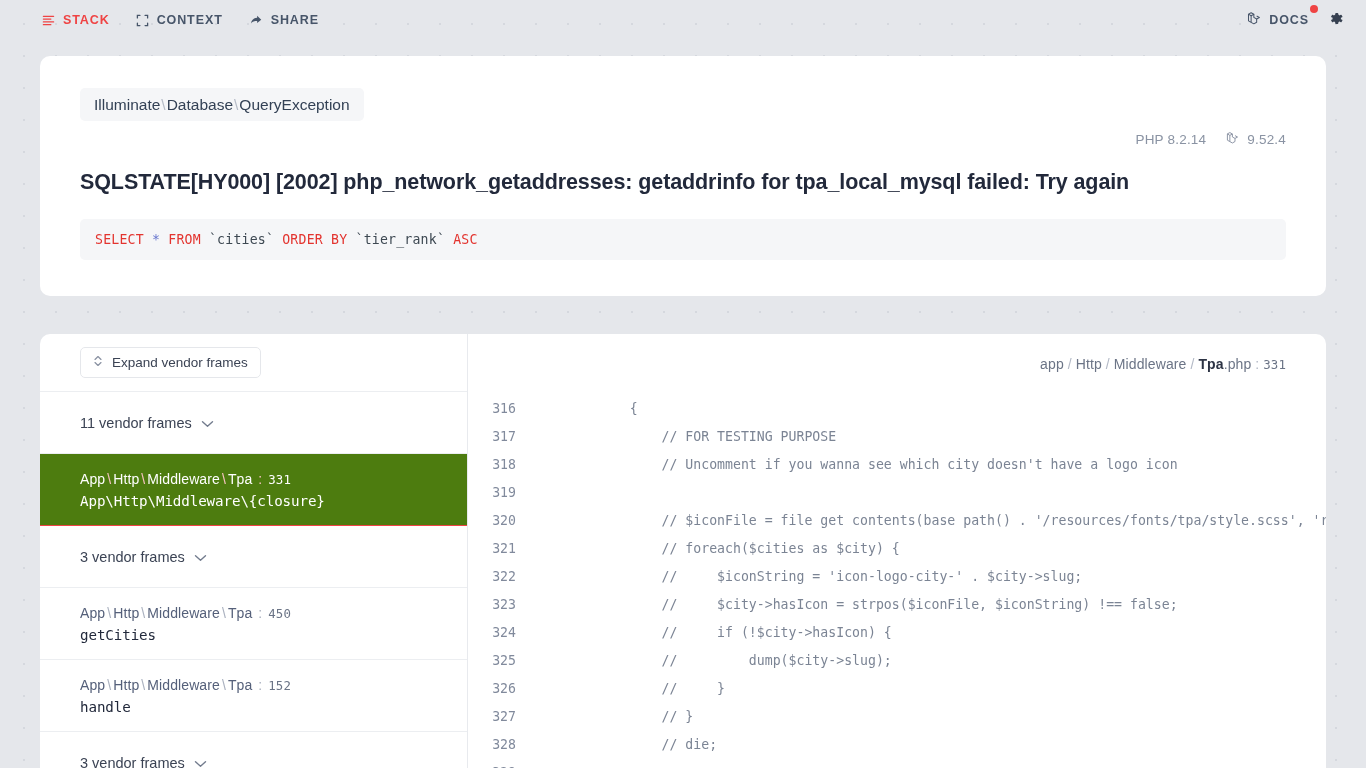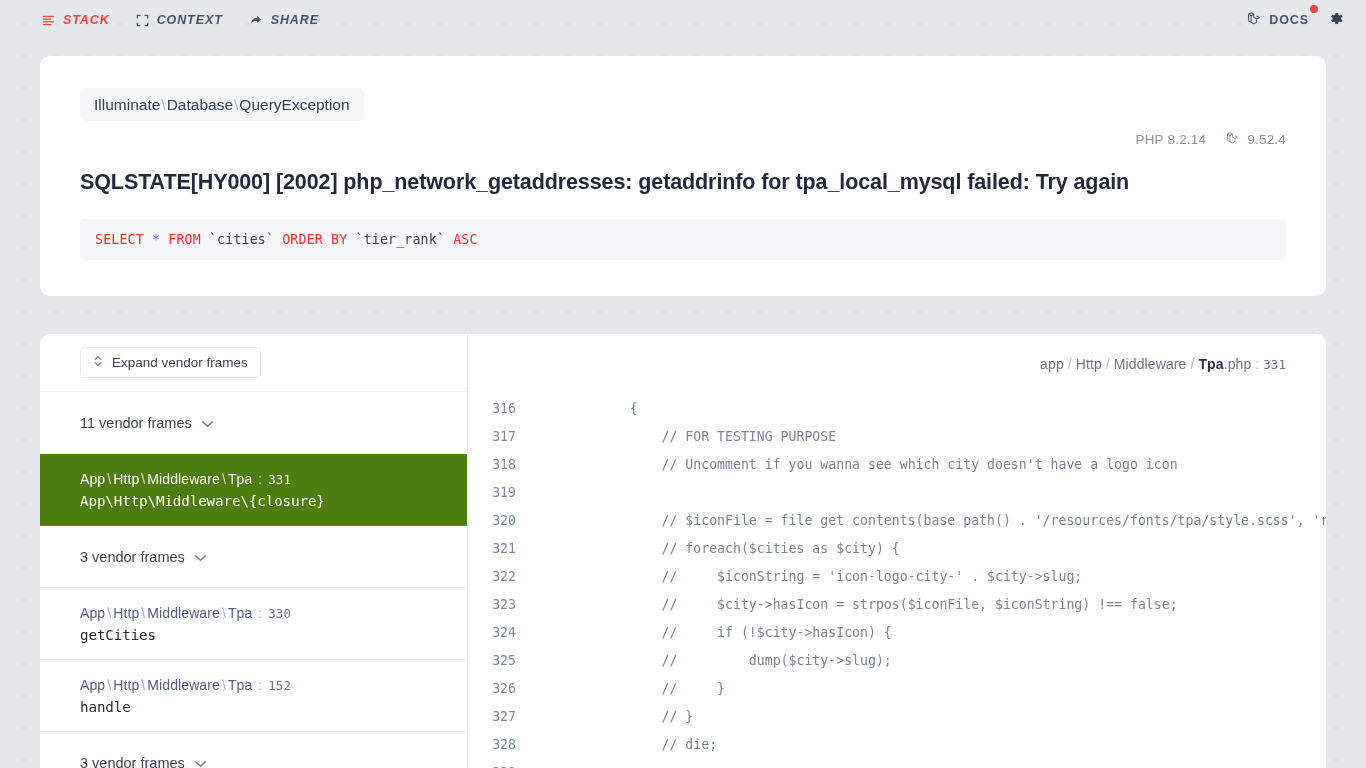--- a/index.html
+++ b/index.html
@@ -24,21 +24,21 @@
   
   .topbar {
     height: 40px;
     display: flex;
     align-items: center;
     padding: 0 16px;
     font-size: 12.5px;
     letter-spacing: 0.9px;
     font-weight: 700;
   }
-  .topbar-left { display: flex; align-items: center; gap: 26px; margin-left: 26px; font-style: italic; }
+  .topbar-left { display: flex; align-items: center; gap: 26px; margin-left: 26px; }
   .topbar-right { display: flex; align-items: center; gap: 18px; margin-left: auto; margin-right: 6px; }
 
   .nav-item {
     display: flex;
     align-items: center;
     gap: 8px;
     color: #475569;
     cursor: pointer;
     text-transform: uppercase;
     line-height: 1;
@@ -377,21 +377,21 @@
           <div class="frame-path"><span>App</span><span class="sep">\</span><span>Http</span><span class="sep">\</span><span>Middleware</span><span class="sep">\</span><span>Tpa</span><span class="sep"> : </span><span class="ln">331</span></div>
           <div class="frame-fn">App\Http\Middleware\{closure}</div>
         </div>
         <div class="frame-row vendor">
           <span>3 vendor frames</span>
           <span><svg width="13" height="8" viewBox="0 0 13 8">
               <path fill="none" stroke="#737c8e" stroke-width="1.4" stroke-linecap="round" stroke-linejoin="round" d="M1.5 1.8 6.5 6.3l5-4.5"></path>
             </svg></span>
         </div>
         <div class="frame-row">
-          <div class="frame-path"><span>App</span><span class="sep">\</span><span>Http</span><span class="sep">\</span><span>Middleware</span><span class="sep">\</span><span>Tpa</span><span class="sep"> : </span><span class="ln">330</span></div>
+          <div class="frame-path"><span>App</span><span class="sep">\</span><span>Http</span><span class="sep">\</span><span>Middleware</span><span class="sep">\</span><span>Tpa</span><span class="sep"> : </span><span class="ln">450</span></div>
           <div class="frame-fn">getCities</div>
         </div>
         <div class="frame-row">
           <div class="frame-path"><span>App</span><span class="sep">\</span><span>Http</span><span class="sep">\</span><span>Middleware</span><span class="sep">\</span><span>Tpa</span><span class="sep"> : </span><span class="ln">152</span></div>
           <div class="frame-fn">handle</div>
         </div>
         <div class="frame-row vendor">
           <span>3 vendor frames</span>
           <span><svg width="13" height="8" viewBox="0 0 13 8">
               <path fill="none" stroke="#737c8e" stroke-width="1.4" stroke-linecap="round" stroke-linejoin="round" d="M1.5 1.8 6.5 6.3l5-4.5"></path>

